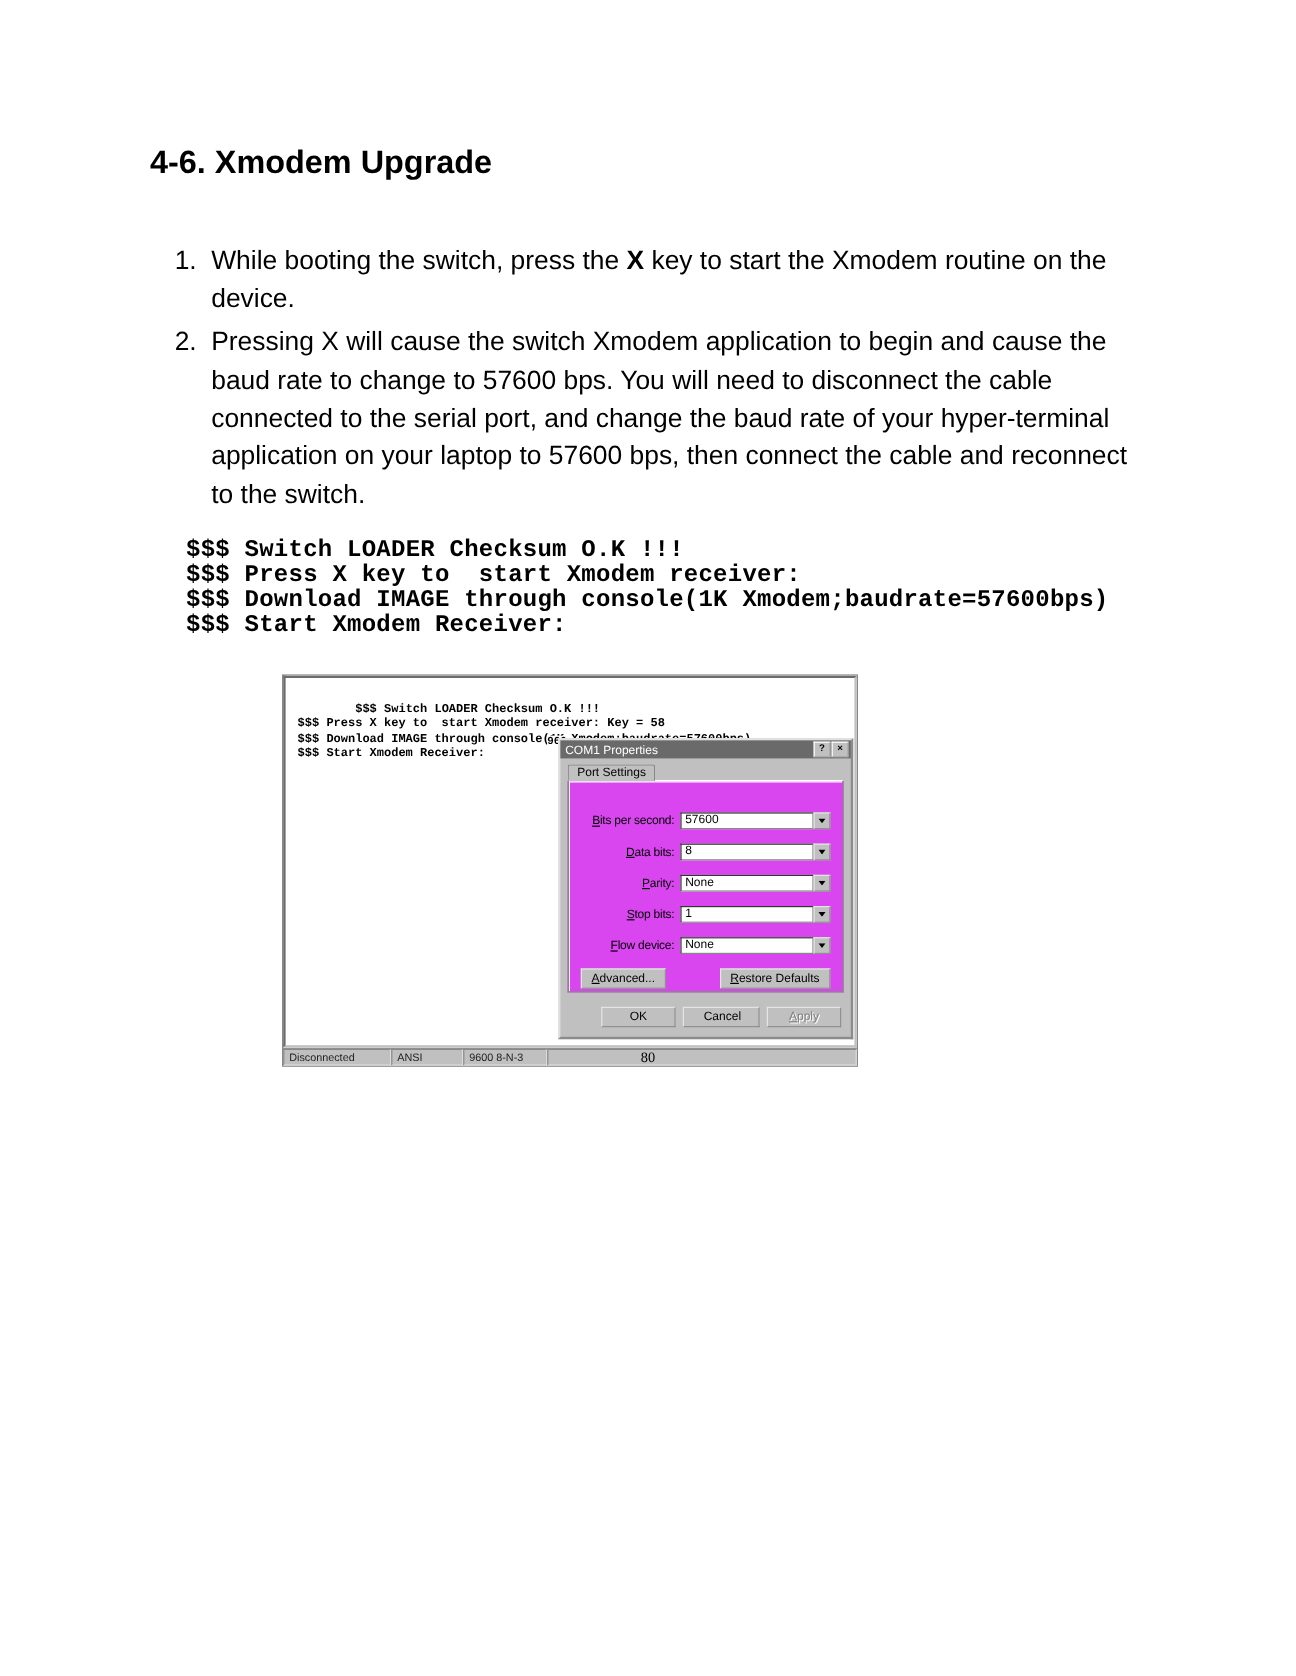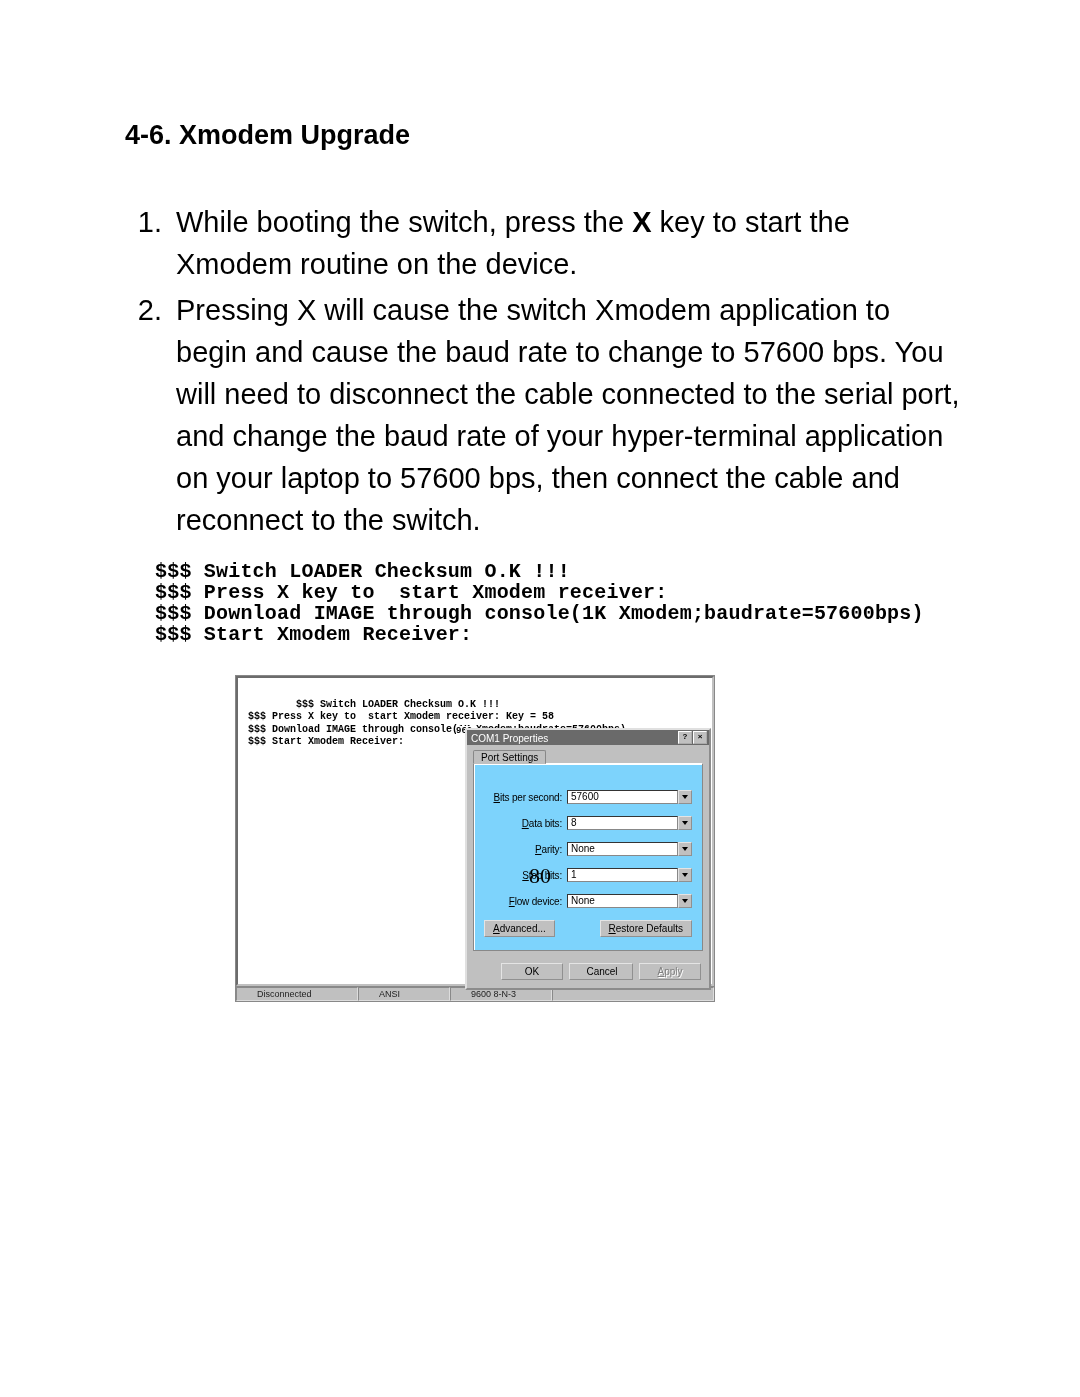--- a/index.html
+++ b/index.html
@@ -15,21 +15,21 @@
     position: relative;
     box-sizing: border-box;
     padding: 120px 120px 0 125px;
   }
   .heading {
     font-size: 27px;
     font-weight: bold;
     margin-bottom: 50px;
   }
   .body-text {
-    font-size: 29px;
+    font-size: 22px;
     line-height: 1.45;
   }
   ol.body-text {
     padding-left: 45px;
     margin: 0 0 20px 0;
   }
   ol.body-text li {
     margin-bottom: 4px;
     padding-left: 6px;
   }
@@ -71,21 +71,21 @@
     display: flex;
     height: 14px;
     background: #c0c0c0;
     border-top: 1px solid #888;
     font-size: 9px;
     color: #222;
     align-items: center;
   }
   .status-cell {
     border: 1px inset #ddd;
-    padding: 0 20px;
+    padding: 0 4px;
     height: 12px;
     line-height: 12px;
     margin-right: 0;
   }
   .status-cell.w1 { width: 80px; }
   .status-cell.w2 { width: 50px; }
   .status-cell.w3 { width: 60px; }
 
   .dialog {
     position: absolute;
@@ -136,22 +136,22 @@
     font-size: 10px;
     position: relative;
     top: 1px;
     border-top-left-radius: 2px;
     border-top-right-radius: 2px;
   }
   .tabpanel {
     margin: 0 6px 6px 6px;
     border: 1px solid #888;
     border-top: 1px solid #fff;
-    background: #7dd3fc;
-    padding: 26px 10px 13px 10px;
+    background: #d946ef;
+    padding: 26px 10px 2px 10px;
     box-shadow: inset 1px 1px 0 #fff;
   }
   .field-row {
     display: flex;
     align-items: center;
     margin-bottom: 12px;
   }
   .field-label {
     width: 78px;
     text-align: right;
@@ -207,21 +207,21 @@
   }
   .btn.disabled { color: #808080; text-shadow: 1px 1px 0 #fff; }
 
   .page-number {
     position: absolute;
     bottom: 235px;
     left: 0;
     width: 100%;
     text-align: center;
     font-family: "Times New Roman", serif;
-    font-size: 22px;
+    font-size: 12px;
   }
 </style>
 </head>
 <body>
 
 <div class="page">
 
   <div class="heading">4-6. Xmodem Upgrade</div>
 
   <ol class="body-text">

